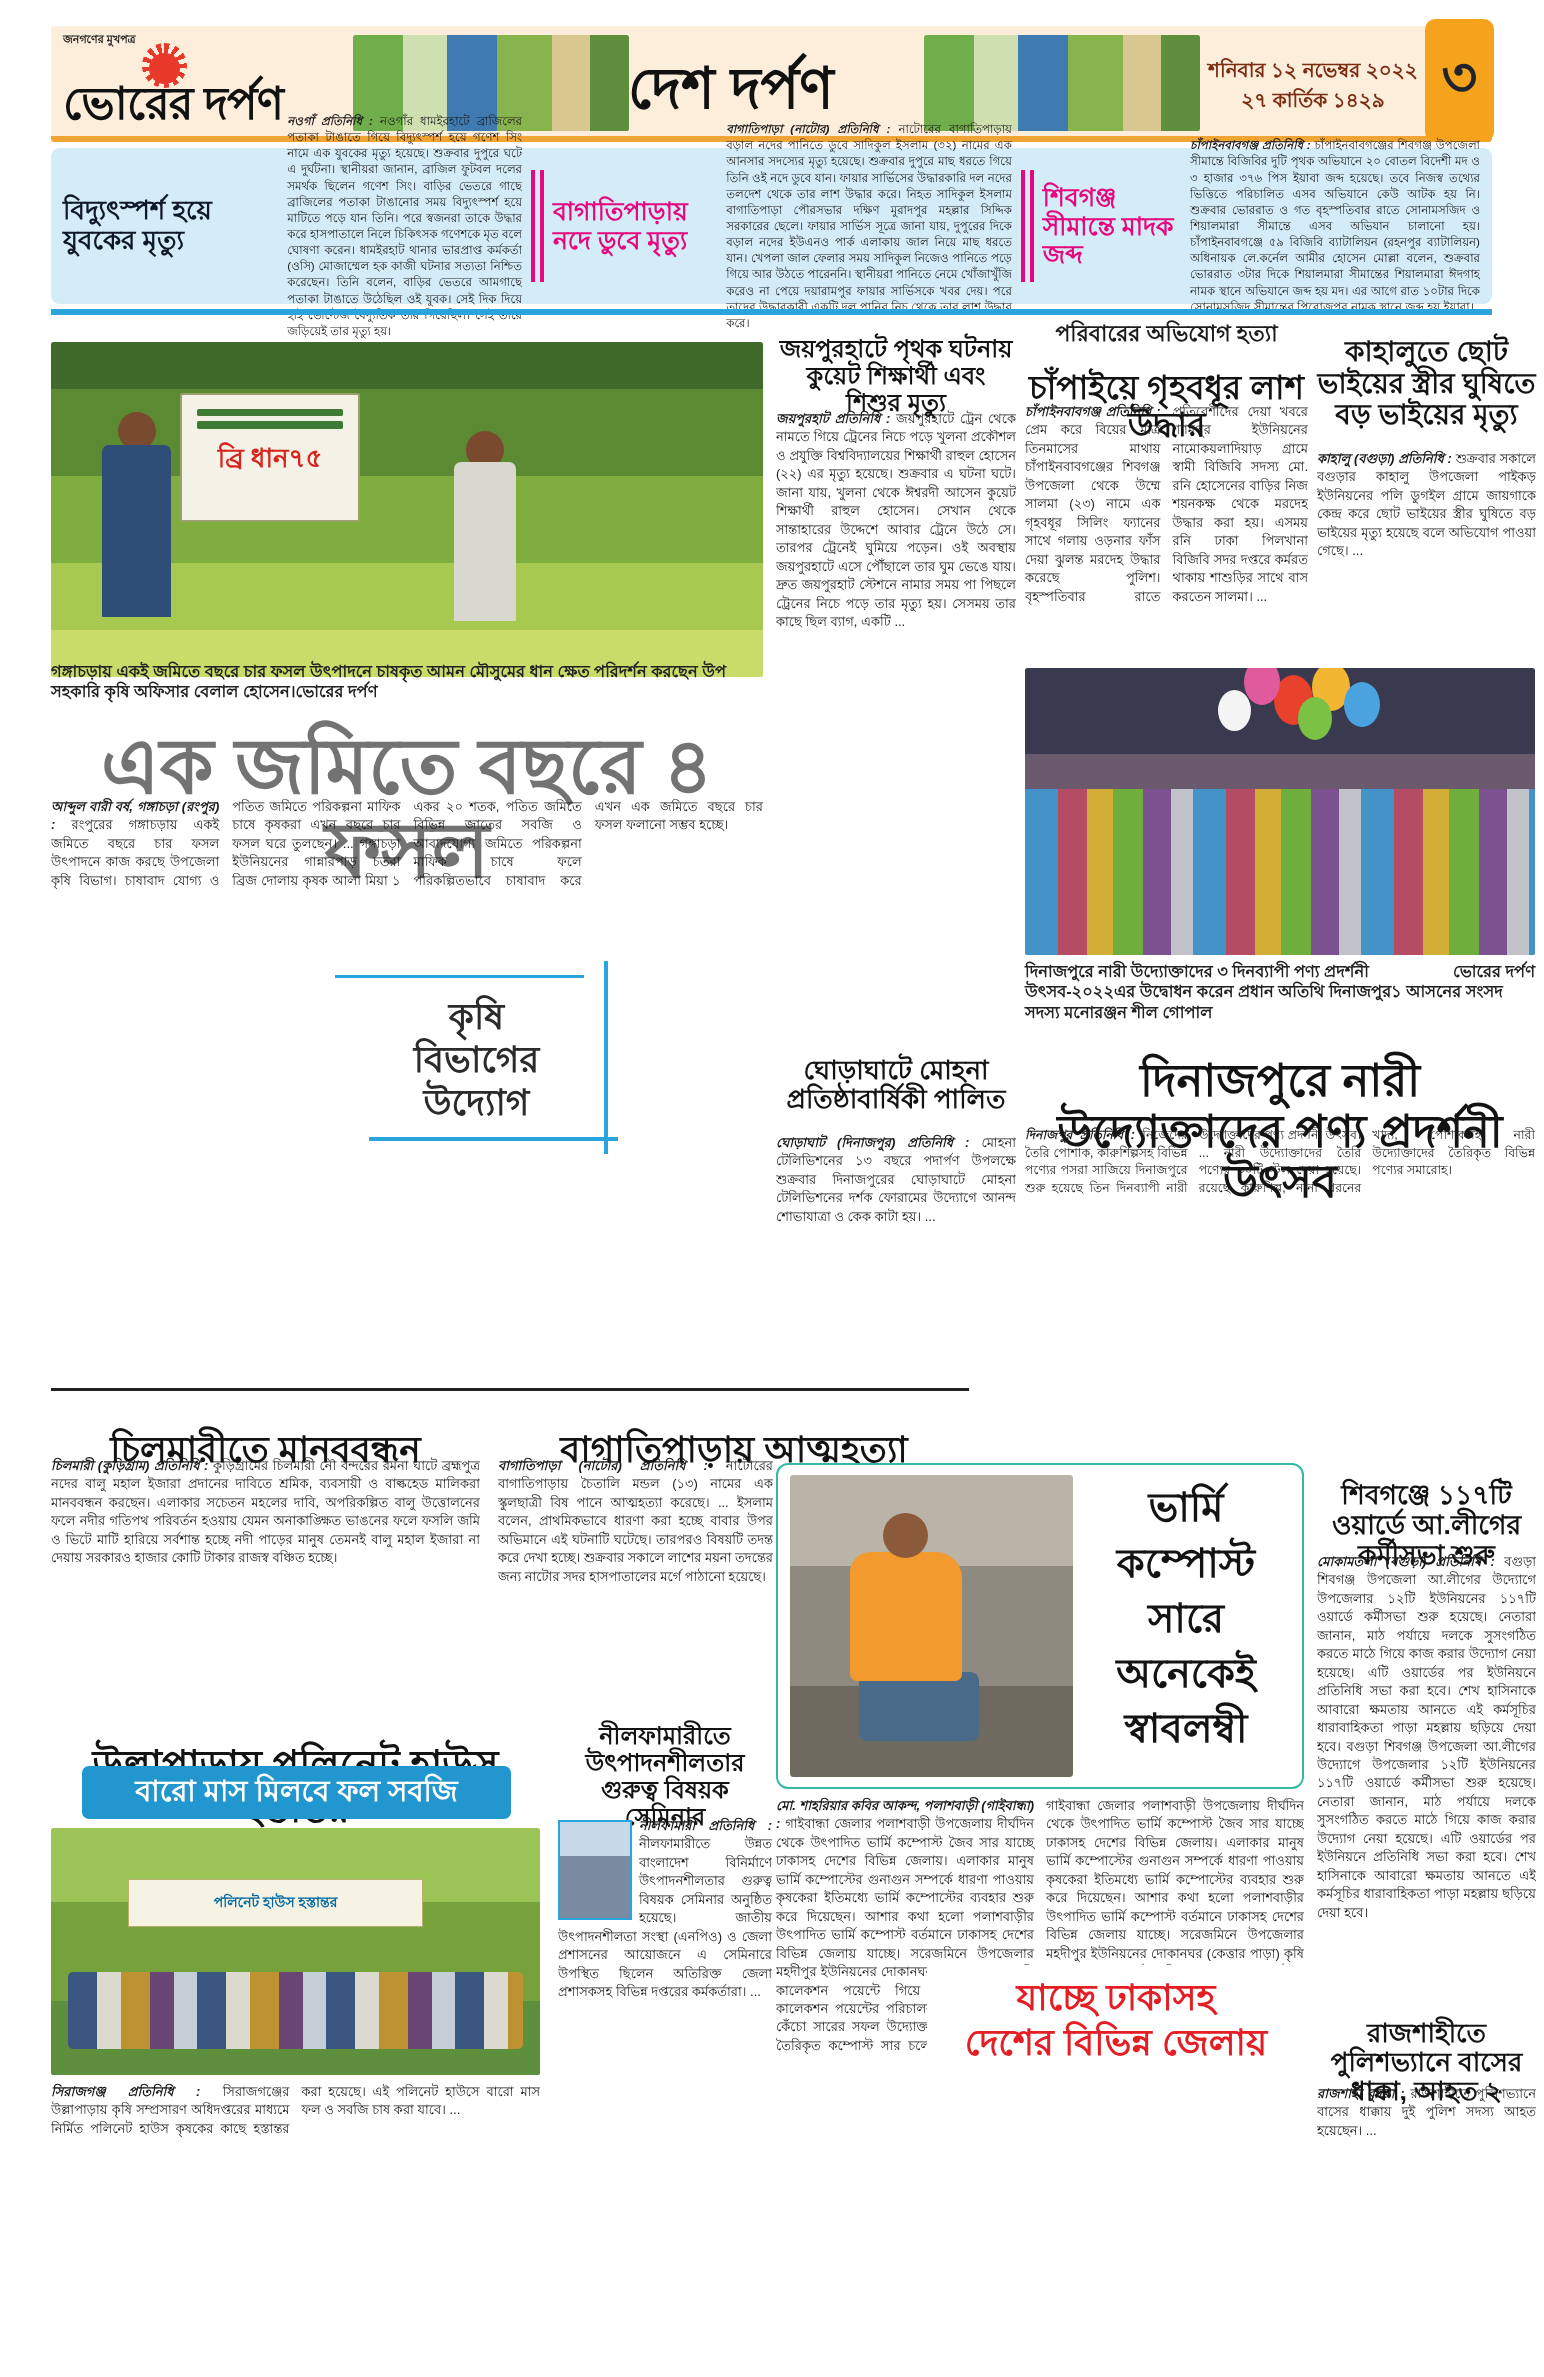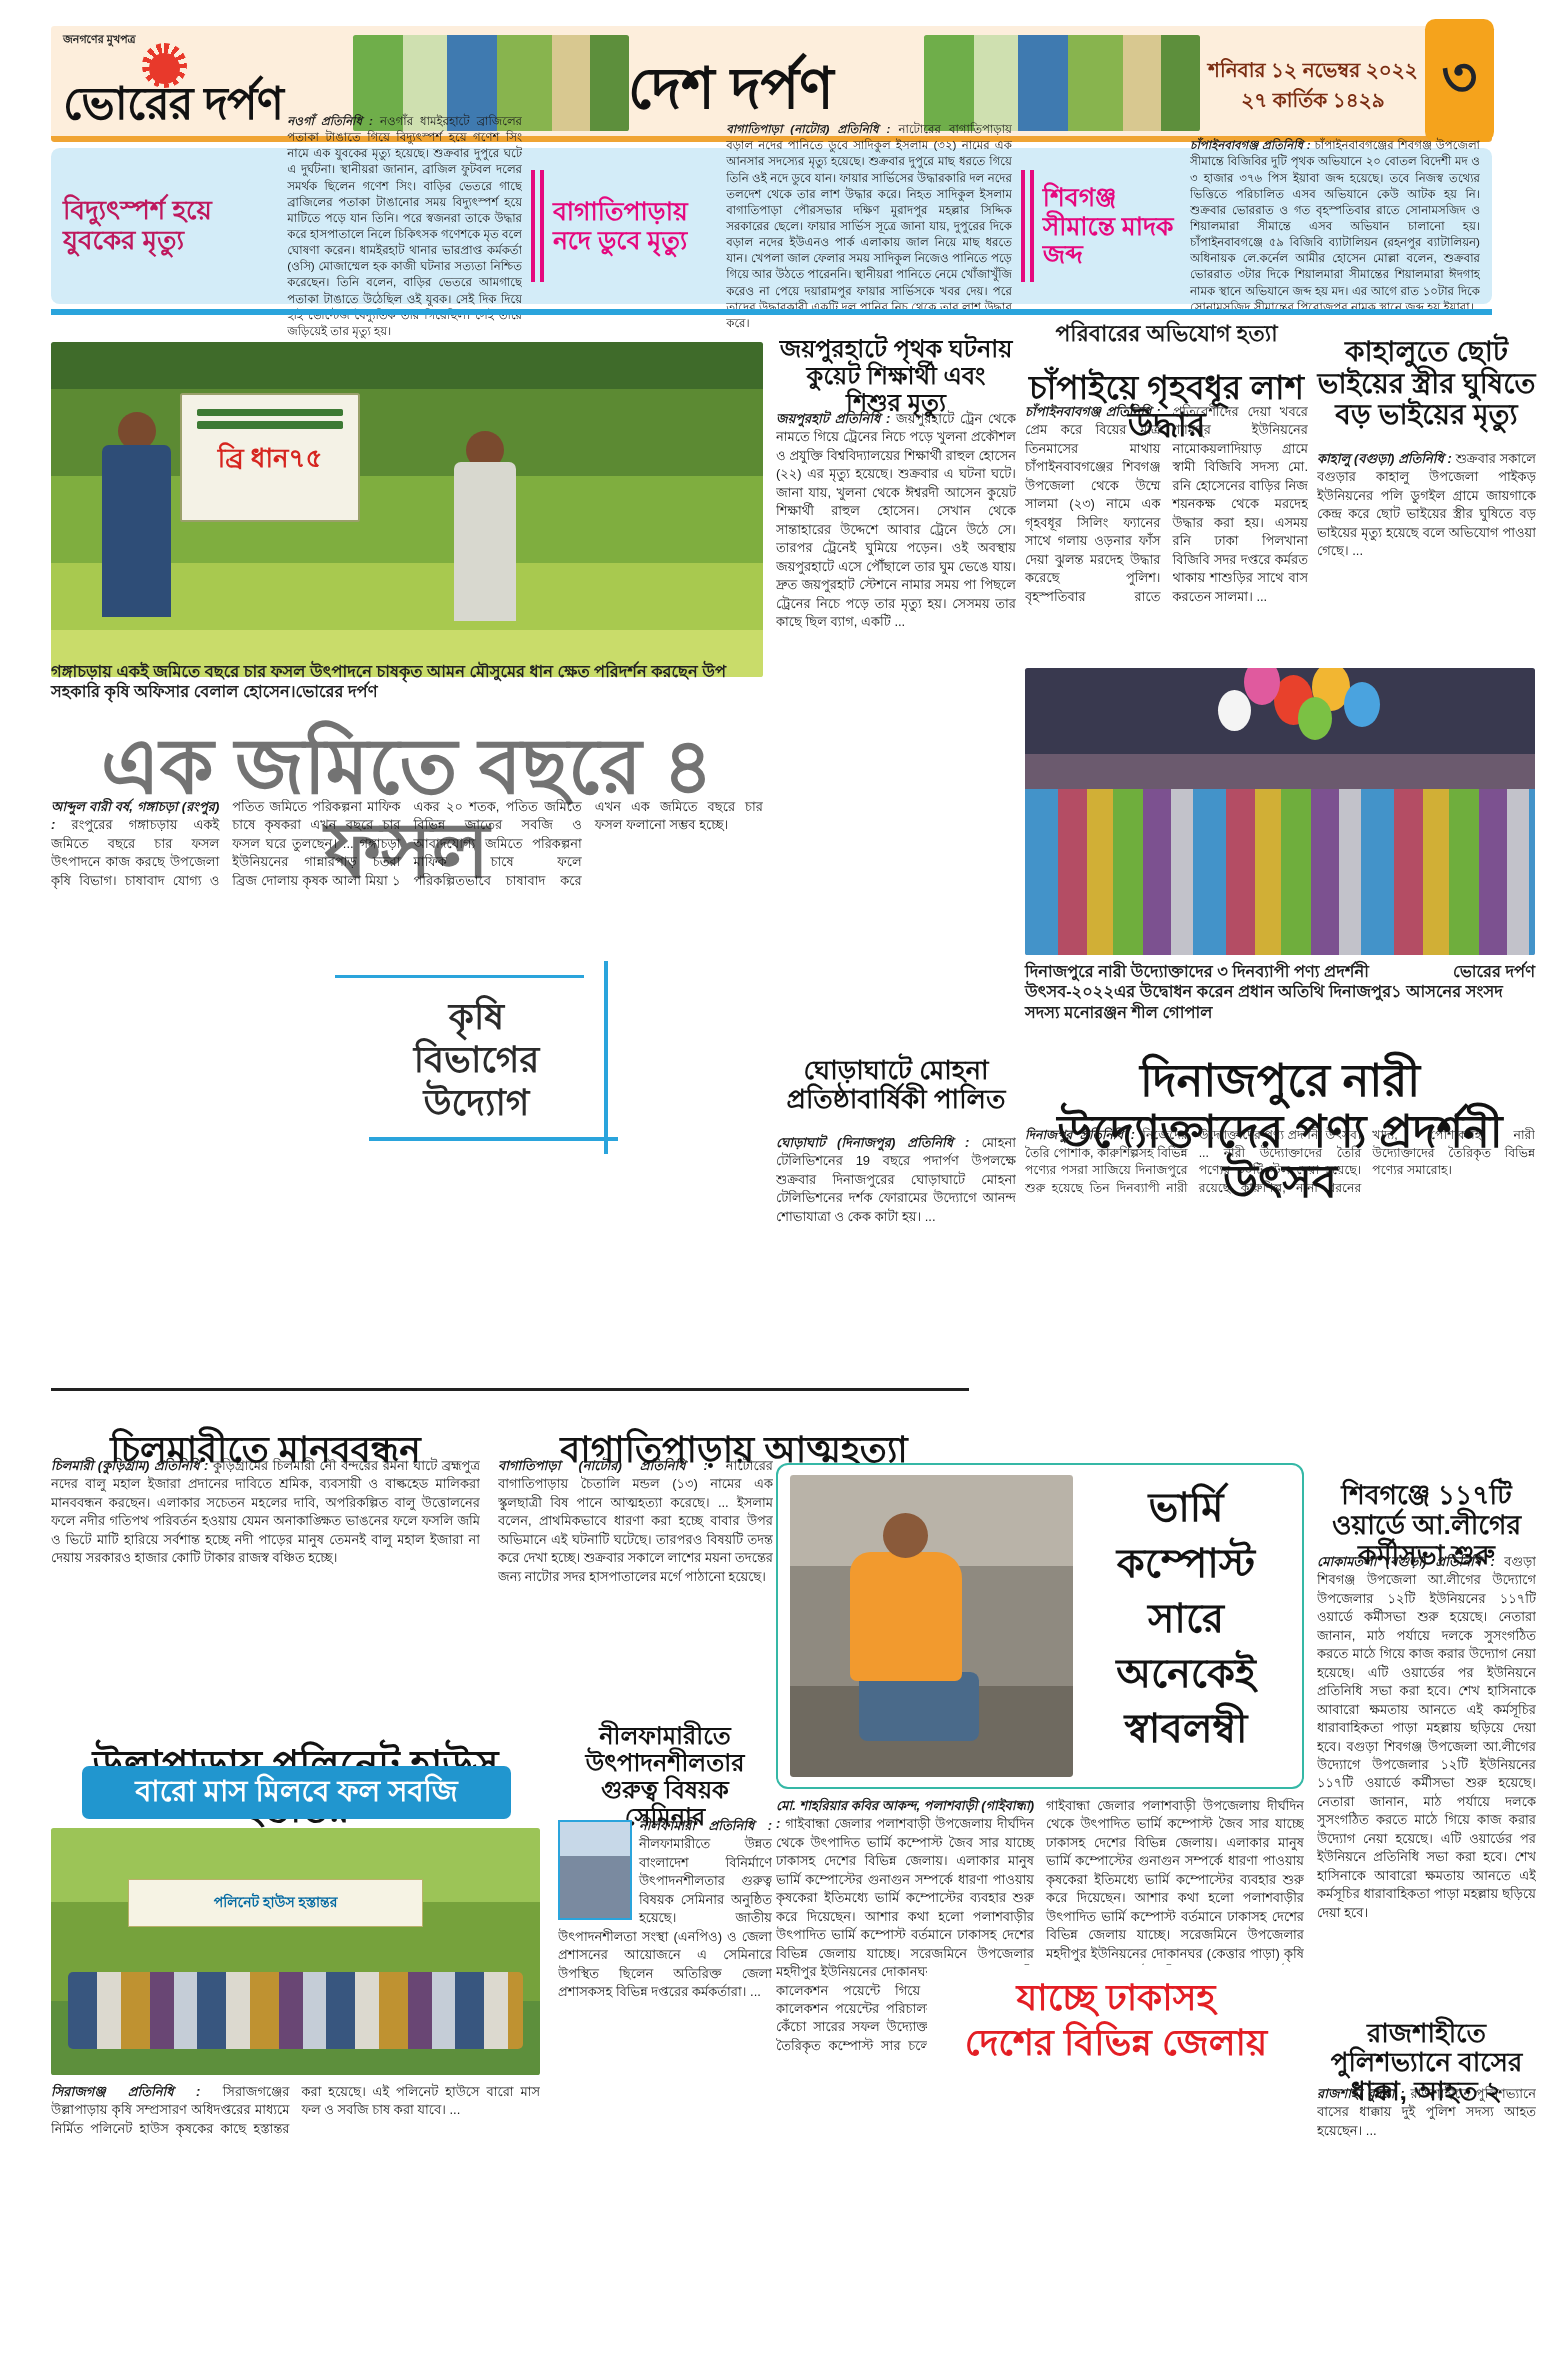--- a/index.html
+++ b/index.html
@@ -24,21 +24,21 @@
   .date-block{left:1155px;top:29px;width:214px;text-align:center;font-size:20px;font-weight:bold;color:#7b2d12;line-height:1.5;}
   .page-tab{left:1374px;top:-6.9px;width:69px;height:123px;background:#f5a31c;border-radius:10.3px;
             display:flex;align-items:center;justify-content:center;}
   .page-tab span{font-size:55px;font-weight:bold;color:#20242b;}
 
   
   .briefs{left:51px;top:148px;width:1441px;height:156px;background:#d3ecf8;border-radius:8.6px;
           display:flex;align-items:stretch;padding:10.3px 12px;gap:8.6px;}
   .brief{display:flex;gap:10.3px;align-items:center;}
   .brief-hl{font-weight:bold;line-height:1.15;}
-  .brief-hl.black{color:#be185d;font-size:26px;}
+  .brief-hl.black{color:#0f172a;font-size:26px;}
   .brief-hl.magenta{color:#e5087e;font-size:25px;}
   .brief-body{font-size:11.7px;line-height:1.38;text-align:justify;color:#1c1c1c;overflow:hidden;}
   .brief-body b{font-style:italic;}
   .m-divider{width:13.7px;align-self:center;height:112px;
              background:repeating-linear-gradient(90deg,#e5087e 0 4.3px,rgba(0,0,0,0) 4.3px 8.6px);}
   .blue-rule{left:51px;top:309px;width:1441px;height:6px;background:#2aa4dc;}
 
   
   .body-text{font-size:13px;line-height:1.42;text-align:justify;color:#191919;overflow:hidden;}
   .body-text .byline{font-weight:bold;font-style:italic;}
@@ -247,21 +247,21 @@
   </div>
   <h2 class="abs hl expo-hl">দিনাজপুরে নারী উদ্যোক্তাদের পণ্য প্রদর্শনী উৎসব</h2>
   <div class="abs body-text cols-3 expo-body" style="font-size:12.4px">
     <span class="byline">দিনাজপুর প্রতিনিধি :</span>
     <span>নিজেদের তৈরি পোশাক, কারুশিল্পসহ বিভিন্ন পণ্যের পসরা সাজিয়ে দিনাজপুরে শুরু হয়েছে তিন দিনব্যাপী নারী উদ্যোক্তাদের পণ্য প্রদর্শনী উৎসব। ... নারী উদ্যোক্তাদের তৈরি পণ্যের ৩০টি স্টল দেয়া হয়েছে। রয়েছে কারুশিল্প, নানা ধরনের খাদ্য, পোশাকসহ নারী উদ্যোক্তাদের তৈরিকৃত বিভিন্ন পণ্যের সমারোহ।</span>
   </div>
 
   <h2 class="abs hl ghoraghat-hl">ঘোড়াঘাটে মোহনা প্রতিষ্ঠাবার্ষিকী পালিত</h2>
   <div class="abs body-text ghoraghat-body">
     <span class="byline">ঘোড়াঘাট (দিনাজপুর) প্রতিনিধি :</span>
-    <span>মোহনা টেলিভিশনের 19 বছরে পদার্পণ উপলক্ষে শুক্রবার দিনাজপুরের ঘোড়াঘাটে মোহনা টেলিভিশনের দর্শক ফোরামের উদ্যোগে আনন্দ শোভাযাত্রা ও কেক কাটা হয়। ...</span>
+    <span>মোহনা টেলিভিশনের ১৩ বছরে পদার্পণ উপলক্ষে শুক্রবার দিনাজপুরের ঘোড়াঘাটে মোহনা টেলিভিশনের দর্শক ফোরামের উদ্যোগে আনন্দ শোভাযাত্রা ও কেক কাটা হয়। ...</span>
   </div>
 
   <h2 class="abs hl chilmari-hl">চিলমারীতে মানববন্ধন</h2>
   <div class="abs body-text chilmari-body">
     <span class="byline">চিলমারী (কুড়িগ্রাম) প্রতিনিধি :</span>
     <span>কুড়িগ্রামের চিলমারী নৌ বন্দরের রমনা ঘাটে ব্রহ্মপুত্র নদের বালু মহাল ইজারা প্রদানের দাবিতে শ্রমিক, ব্যবসায়ী ও বাল্কহেড মালিকরা মানববন্ধন করছেন। এলাকার সচেতন মহলের দাবি, অপরিকল্পিত বালু উত্তোলনের ফলে নদীর গতিপথ পরিবর্তন হওয়ায় যেমন অনাকাঙ্ক্ষিত ভাঙনের ফলে ফসলি জমি ও ভিটে মাটি হারিয়ে সর্বশান্ত হচ্ছে নদী পাড়ের মানুষ তেমনই বালু মহাল ইজারা না দেয়ায় সরকারও হাজার কোটি টাকার রাজস্ব বঞ্চিত হচ্ছে।</span>
   </div>
   <h2 class="abs hl bagati-hl">বাগাতিপাড়ায় আত্মহত্যা</h2>
   <div class="abs body-text bagati-body">
     <span class="byline">বাগাতিপাড়া (নাটোর) প্রতিনিধি :</span>

